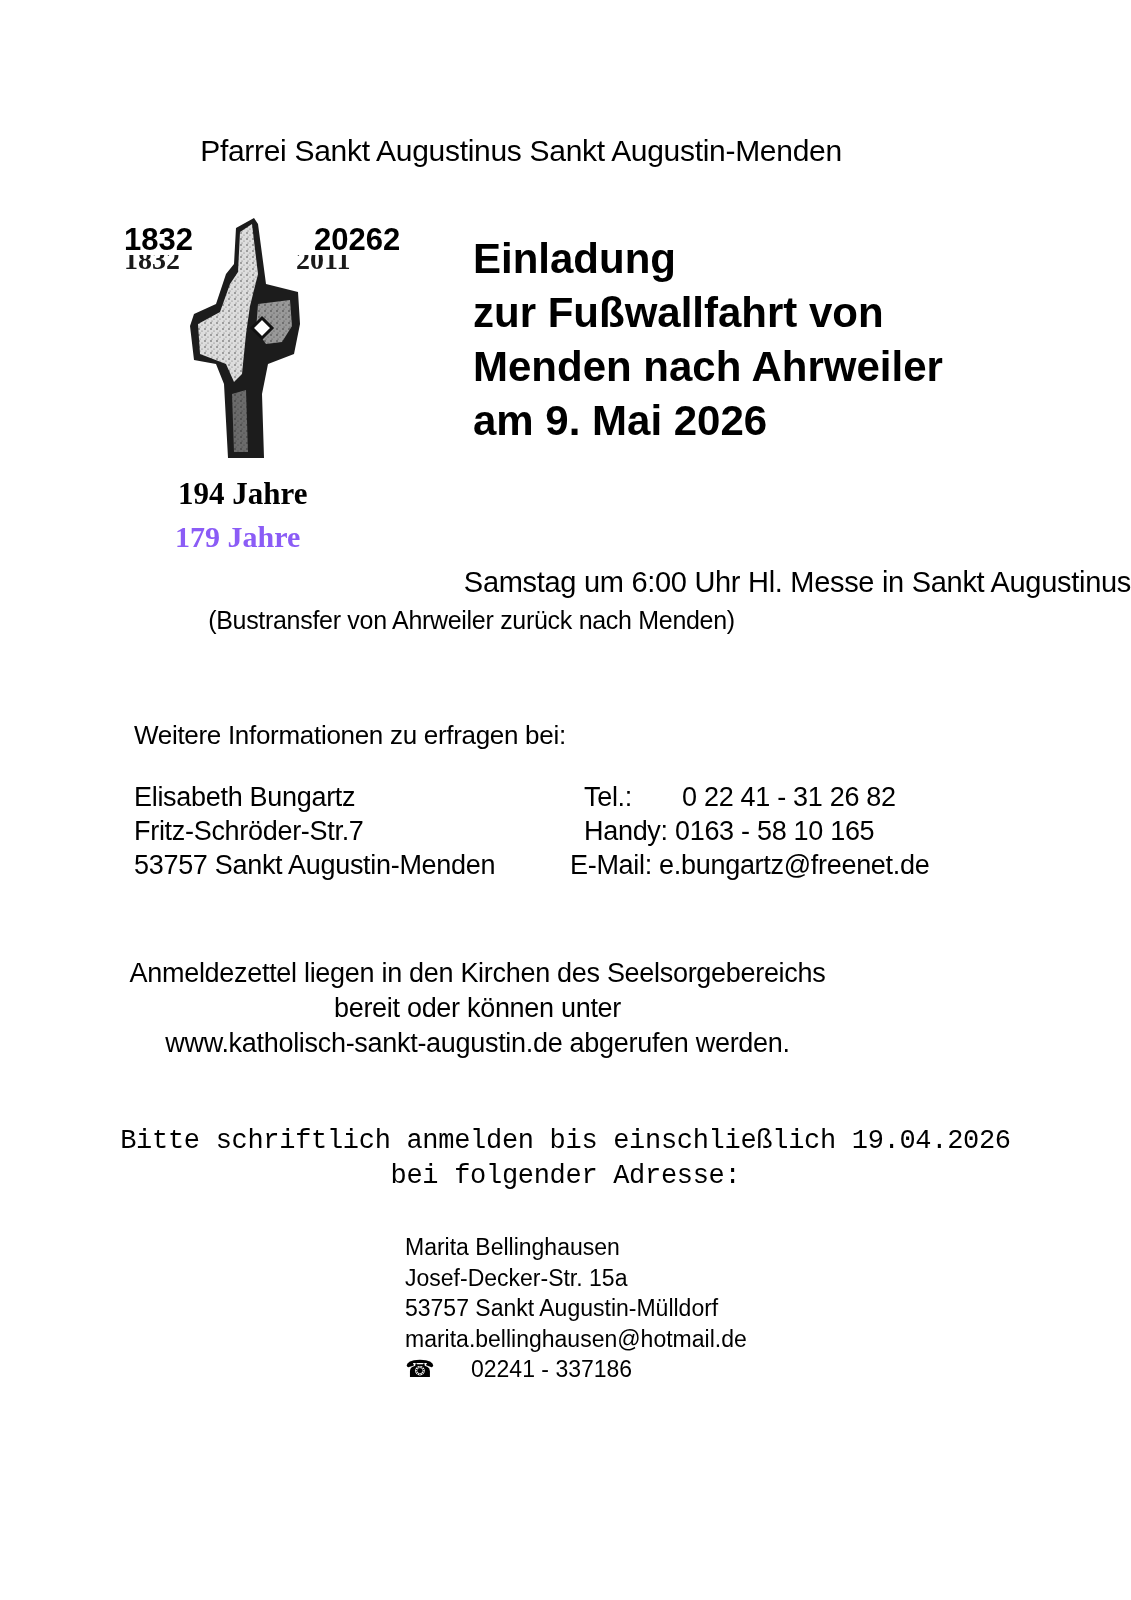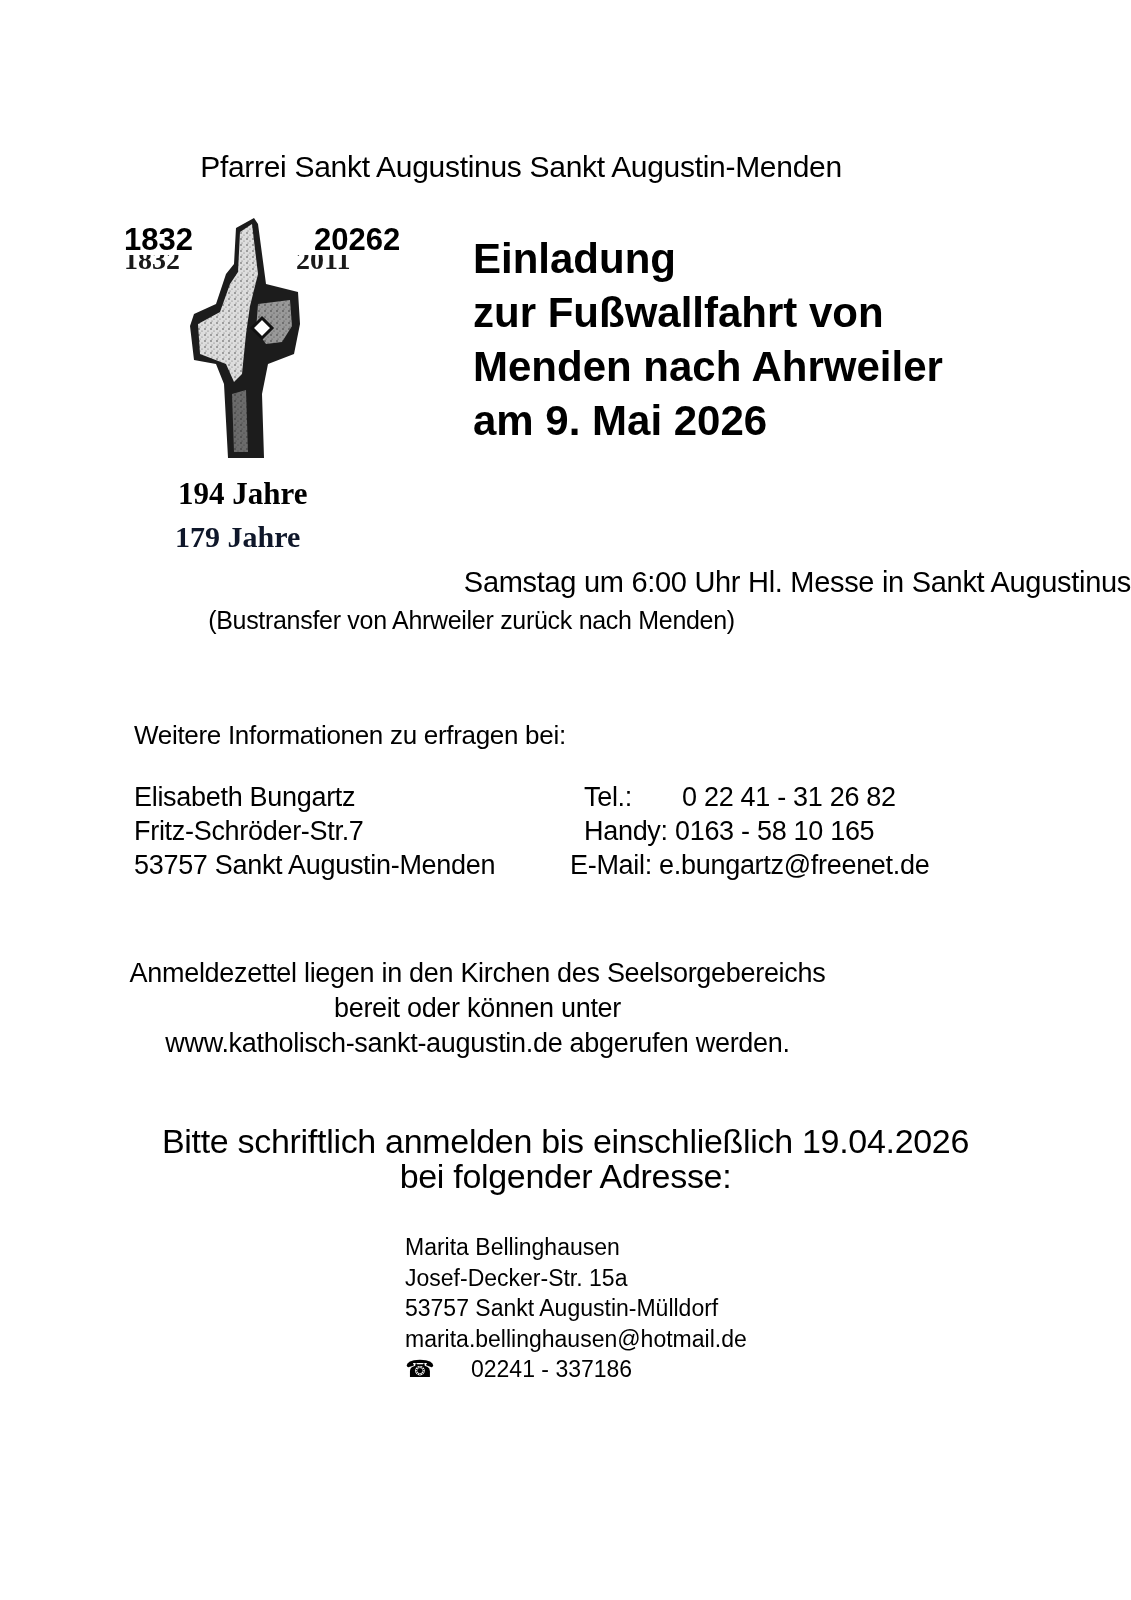--- a/index.html
+++ b/index.html
@@ -12,21 +12,21 @@
       height: 1600px;
       position: relative;
       overflow: hidden;
       color: #000000;
       font-family: "Liberation Sans", "DejaVu Sans", sans-serif;
     }
     .abs { position: absolute; white-space: nowrap; }
 
     
     .parish {
-      left: 0; width: 1042px; top: 150px;
+      left: 0; width: 1042px; top: 134px;
       text-align: center;
       font-size: 30px;
       letter-spacing: -0.3px;
     }
 
     
     .year-main {
       font-weight: bold;
       font-size: 31px;
       top: 222px;
@@ -49,21 +49,21 @@
       left: 178px; top: 476px;
       font-weight: bold;
       font-size: 31px;
       font-family: Liberation Serif, serif;
     }
     .years-under {
       left: 175px; top: 520px;
       font-family: "Liberation Serif", "DejaVu Serif", serif;
       font-weight: bold;
       font-size: 30px;
-      color: #0f172a;
+      color: #8b5cf6;
     }
 
     
     .title {
       left: 473px; top: 232px;
       font-weight: bold;
       font-size: 42px;
       line-height: 54px;
     }
     .title div { white-space: nowrap; }
@@ -109,23 +109,24 @@
       text-align: center;
       font-size: 27px;
       line-height: 35px;
       letter-spacing: -0.3px;
     }
 
     
     .register {
       left: 0; width: 1131px; top: 1124px;
       text-align: center;
-      font-size: 34px;
+      font-size: 27px;
       line-height: 35px;
       letter-spacing: -0.3px;
+      font-family: Liberation Mono, monospace;
     }
     .reg-address {
       left: 405px; top: 1232px;
       font-size: 23px;
       line-height: 30.5px;
     }
     .phone-row { display: flex; align-items: center; }
     .phone-icon {
       display: inline-block;
       width: 66px;

